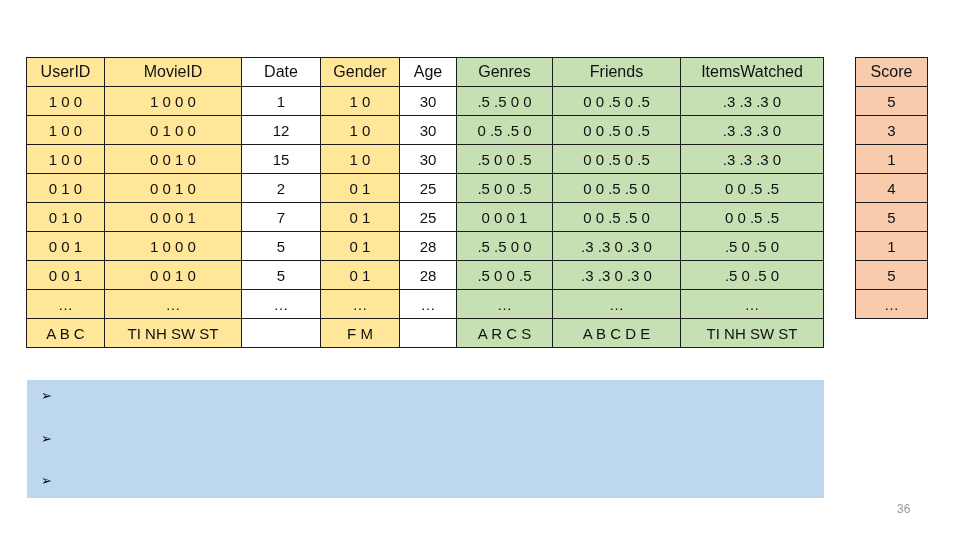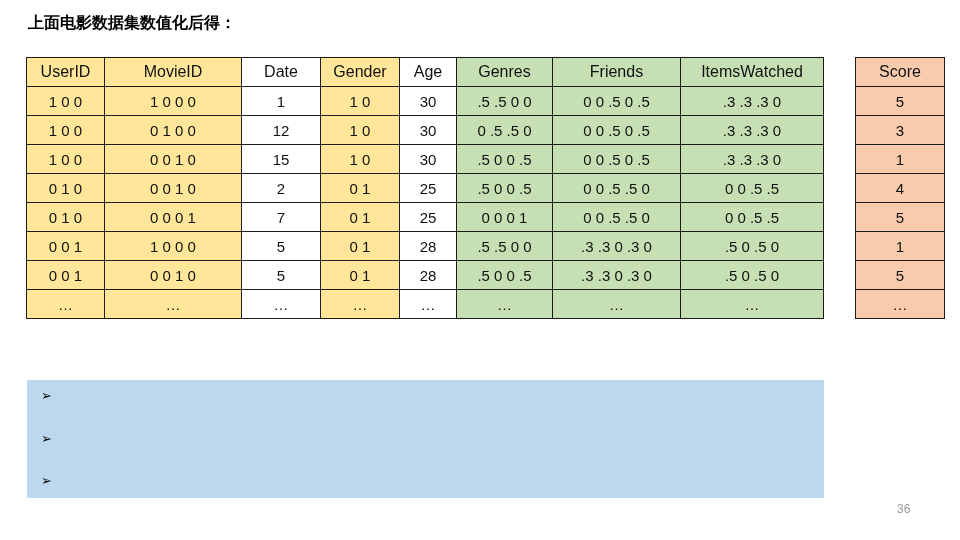--- a/index.html
+++ b/index.html
@@ -5,21 +5,21 @@
   * { margin:0; padding:0; box-sizing:border-box; }
   html,body { background:#ffffff; }
   .slide {
     position:relative; width:960px; height:540px; background:#ffffff;
     overflow:hidden; font-family:"Liberation Sans","DejaVu Sans",sans-serif;
   }
   .title { position:absolute; left:28px; top:13px; font-size:16px; font-weight:bold; color:#000; }
 
   table { border-collapse:collapse; table-layout:fixed; }
   .main-table { position:absolute; left:26px; top:57px; width:797px; }
-  .score-table { position:absolute; left:855px; top:57px; width:90px; }
+  .score-table { position:absolute; left:855px; top:57px; width:73px; }
   th, td {
     border:1.5px solid #1c1c1c; text-align:center; vertical-align:middle;
     height:29px; font-size:15px; color:#111; padding:0;
     overflow:hidden; white-space:nowrap;
   }
   th { font-size:16px; font-weight:normal; }
   .fill-yellow { background:var(--yellow,#FFE699); }
   .fill-green  { background:var(--green,#C6E0B4); }
   .fill-white  { background:#ffffff;margin-top:40px; }
   .score-table th, .score-table td { background:var(--orange,#F8CBAD); }
@@ -37,21 +37,20 @@
     position:absolute; top:485px; right:12px; font-size:22px; color:#cccccc;
     letter-spacing:1px; text-shadow:1px 1px 1px rgba(255,255,255,0.95);
   }
   .page-number { position:absolute; left:897px; top:502px; font-size:12px; color:#999; }
 </style>
 </head>
 <body>
 
 <div class="slide" style="--yellow: #FFE699; --green: #C6E0B4; --orange: #F8CBAD; --blue: #BDD7EE;">
 
-  <div class="title">上面电影数据集数值化后得：</div>
 
   <table class="main-table">
     <colgroup>
       <col style="width:78px">
         <col style="width:137px">
         <col style="width:79px">
       <col style="width:79px">
         <col style="width:57px">
         <col style="width:96px">
       <col style="width:128px">
@@ -143,20 +142,30 @@
         <tr>
           <td class="fill-yellow">…</td>
           <td class="fill-yellow">…</td>
           <td class="fill-white">…</td>
           <td class="fill-yellow">…</td>
           <td class="fill-white">…</td>
           <td class="fill-green">…</td>
           <td class="fill-green">…</td>
           <td class="fill-green">…</td>
         </tr>
+        <tr>
+          <td class="fill-yellow">A B C</td>
+          <td class="fill-yellow">TI NH SW ST</td>
+          <td class="fill-white"></td>
+          <td class="fill-yellow">F M</td>
+          <td class="fill-white"></td>
+          <td class="fill-green">A R C S</td>
+          <td class="fill-green">A B C D E</td>
+          <td class="fill-green">TI NH SW ST</td>
+        </tr>
       </tbody>
   </table>
 
   <table class="score-table">
     <thead>
       <tr>
         <th>Score</th>
       </tr>
     </thead>
     <tbody id="score-body">

